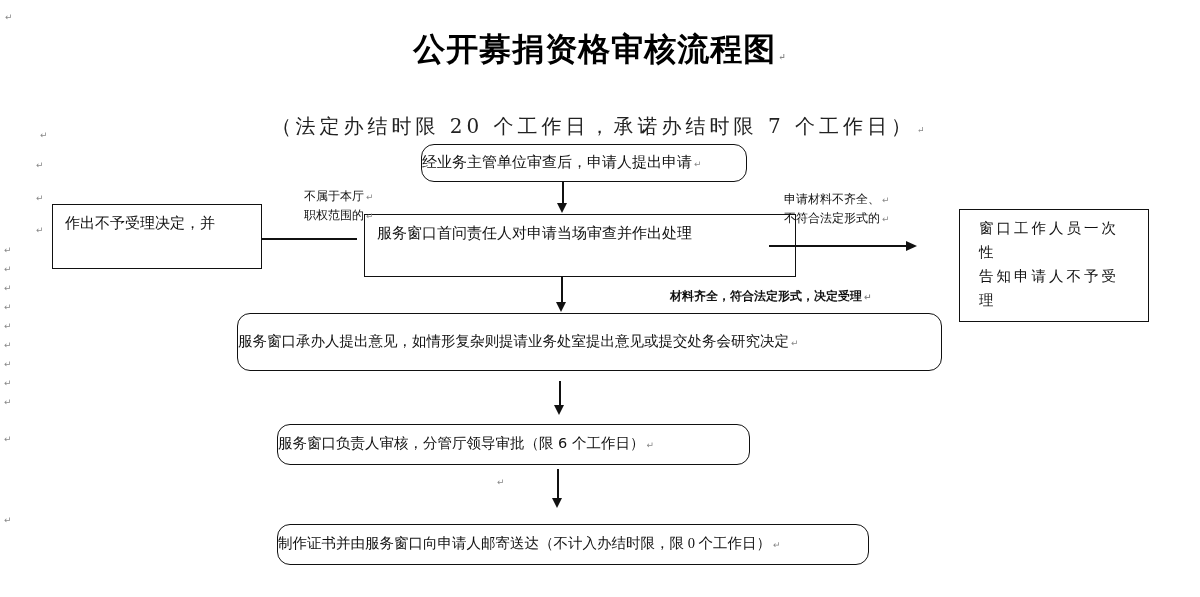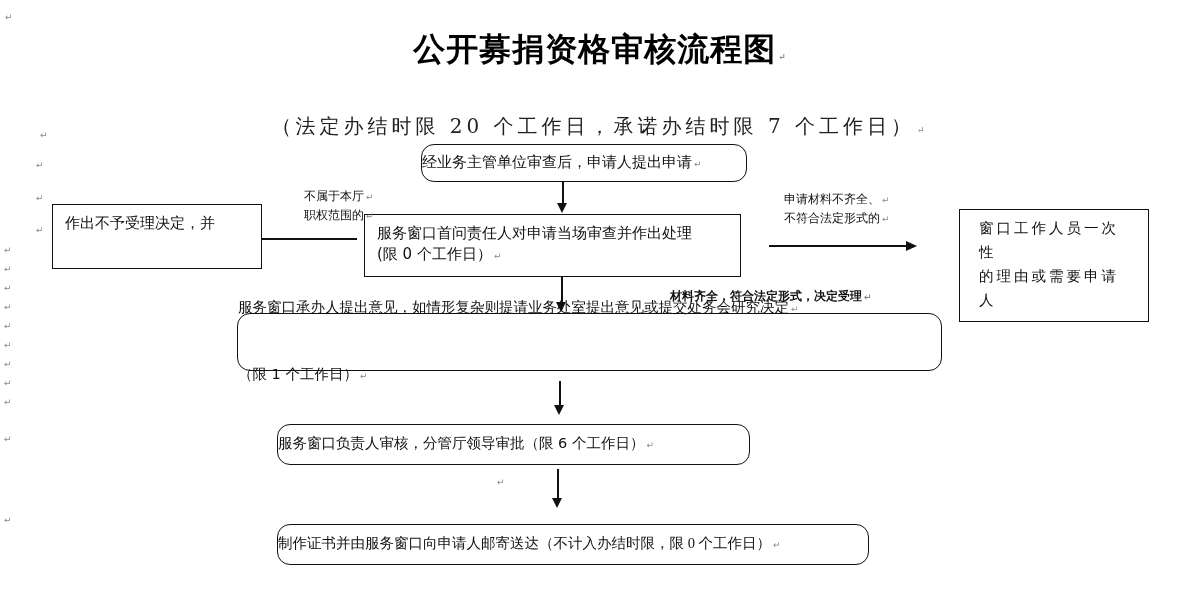--- a/index.html
+++ b/index.html
@@ -60,55 +60,53 @@
 <span class="pm" style="left:4px;top:515px;">↵</span>
 <span class="pm" style="left:497px;top:477px;">↵</span>
 
 <div class="box center" style="left:421px;top:144px;width:326px;height:38px;font-size:15px;">
   <div><span>经业务主管单位审查后，申请人提出申请</span><span class="pm-inline">↵</span></div>
 </div>
 
 <div class="vline" style="left:562px;top:182px;height:21px;"></div>
 <div class="arrow-down" style="left:557px;top:203px;"></div>
 
-<div class="box left" style="left:364px;top:214px;width:377px;height:63px;font-size:15px;padding:8px 12px;">
+<div class="box left" style="left:364px;top:214px;width:432px;height:63px;font-size:15px;padding:8px 12px;">
   <div>服务窗口首问责任人对申请当场审查并作出处理</div>
-  <div><span>(限 0 个工作日）</span><span class="pm-inline">↵</span></div>
 </div>
 
 <div class="label" style="left:268px;top:187px;margin-left:36px;">
   <div><span>不属于本厅</span><span class="pm-inline">↵</span></div>
   <div><span>职权范围的</span><span class="pm-inline">↵</span></div>
 </div>
 <div class="hline" style="left:262px;top:238px;width:95px;"></div>
 <div class="arrow-left" style="left:251px;top:234px;"></div>
 <div class="box left" style="left:52px;top:204px;width:210px;height:65px;font-size:15px;padding:8px 12px;">
   <div>作出不予受理决定，并</div>
 </div>
 
 <div class="label" style="left:784px;top:190px;text-align:center;">
   <div><span>申请材料不齐全、</span><span class="pm-inline">↵</span></div>
   <div><span>不符合法定形式的</span><span class="pm-inline">↵</span></div>
 </div>
 <div class="hline" style="left:769px;top:245px;width:138px;"></div>
 <div class="arrow-right" style="left:906px;top:241px;"></div>
 <div class="box left spaced" style="left:959px;top:209px;width:190px;height:113px;font-size:14.5px;line-height:24px;padding:6px 19px;">
   <div>窗口工作人员一次性</div>
-  <div>的理由或需要申请人</div>
+  <div>告知申请人不予受理</div>
 </div>
 
 <div class="vline" style="left:561px;top:277px;height:25px;"></div>
 <div class="arrow-down" style="left:556px;top:302px;"></div>
 <div class="label" style="left:670px;top:287px;font-weight:bold;">
   <span>材料齐全，符合法定形式，决定受理</span><span class="pm-inline">↵</span>
 </div>
 
 <div class="box center" style="left:237px;top:313px;width:705px;height:58px;font-size:14.5px;gap:44px;">
   <div><span>服务窗口承办人提出意见，如情形复杂则提请业务处室提出意见或提交处务会研究决定</span><span class="pm-inline">↵</span></div>
-  <div><span>（限 1 个工作日）</span><span class="pm-inline">↵</span></div>
 </div>
 
 <div class="vline" style="left:559px;top:381px;height:24px;"></div>
 <div class="arrow-down" style="left:554px;top:405px;"></div>
 
 <div class="box center" style="left:277px;top:424px;width:473px;height:41px;font-size:14.5px;">
   <div><span>服务窗口负责人审核，分管厅领导审批（限 6 个工作日）</span><span class="pm-inline">↵</span></div>
 </div>
 
 <div class="vline" style="left:557px;top:469px;height:29px;"></div>

